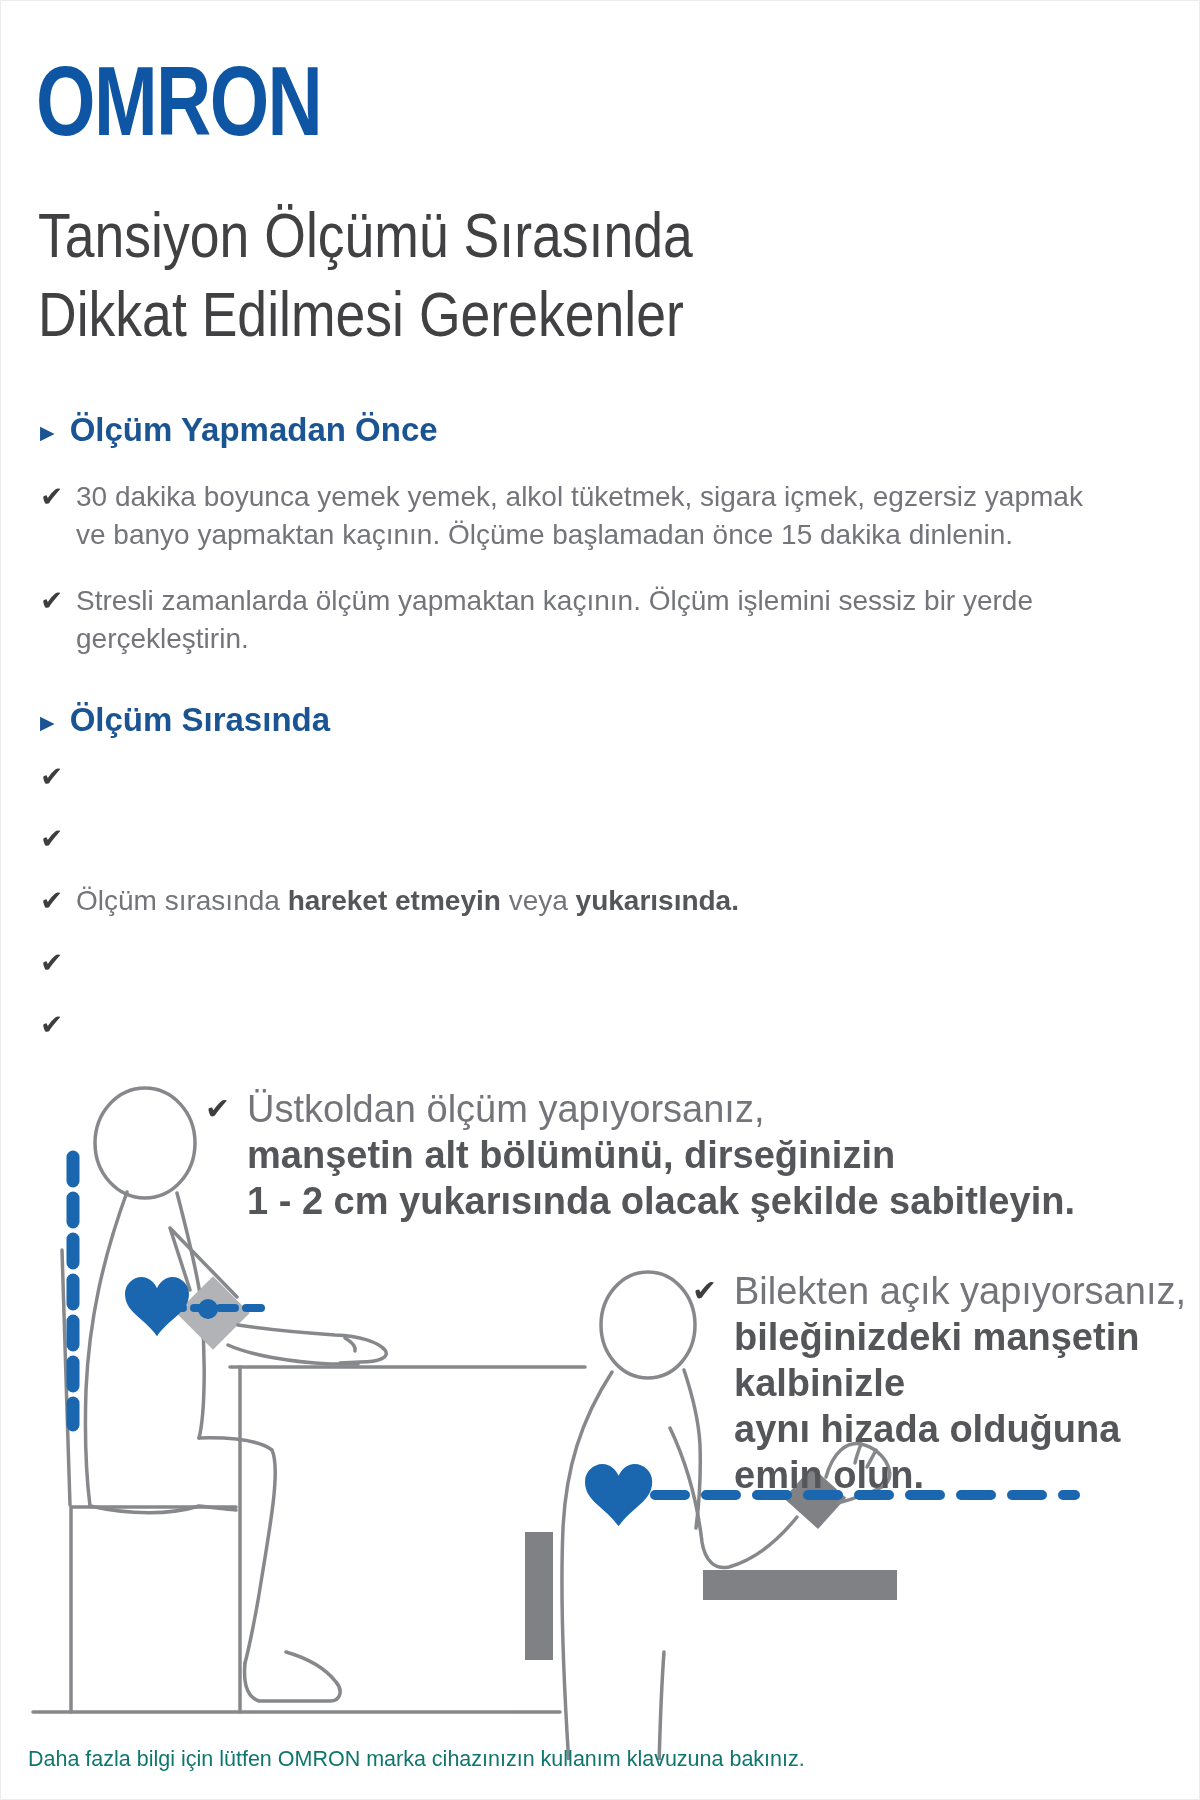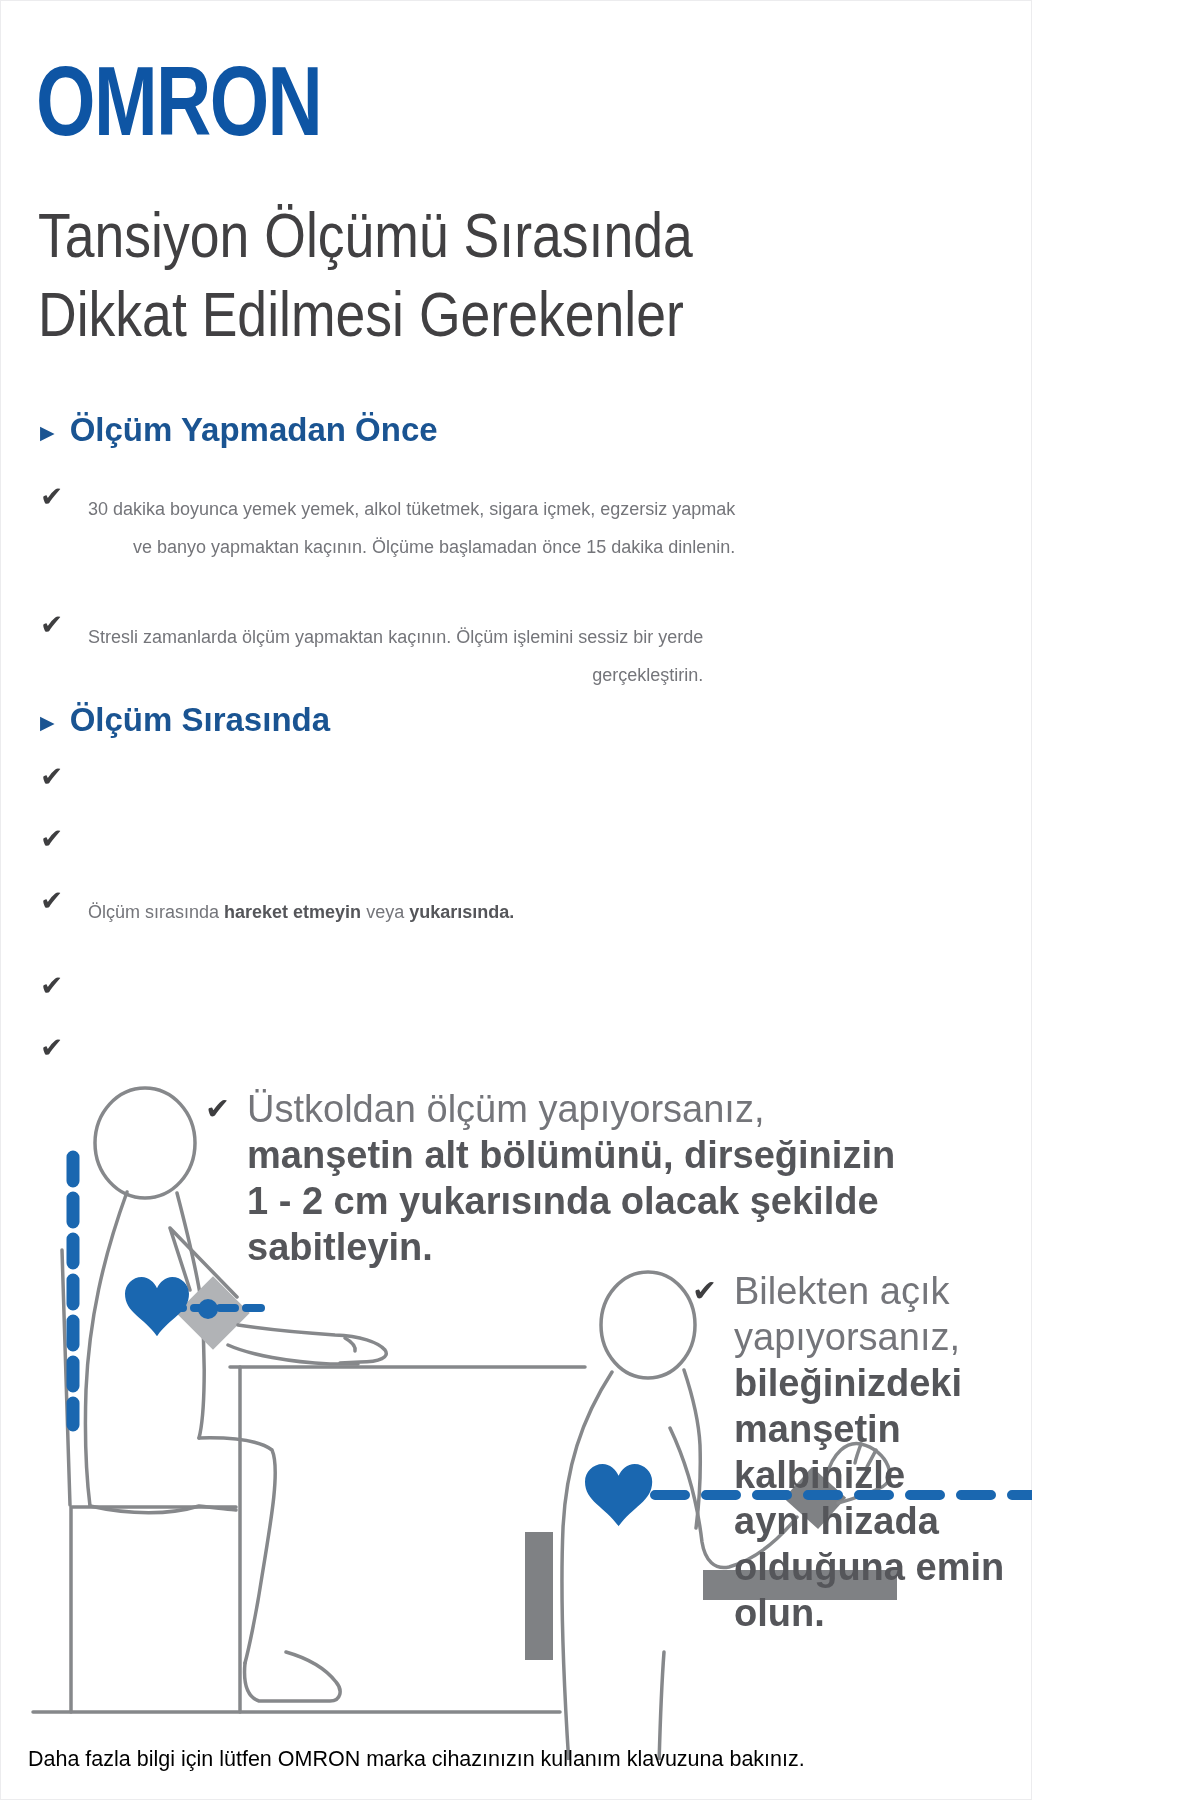--- a/index.html
+++ b/index.html
@@ -1,17 +1,17 @@
 <!DOCTYPE html>
 <html><head>
 <meta charset="utf-8">
 <style>
   html,body{margin:0;padding:0;background:#ffffff;}
   .page{
-    position:relative;width:1032px;height:1800px;background:#ffffff;overflow:hidden;
+    position:relative;width:1200px;height:1800px;background:#ffffff;overflow:hidden;
     font-family:"Liberation Sans","DejaVu Sans",sans-serif;
     box-shadow:inset 0 0 0 1px #ececee;
   }
   .logo{
     position:absolute;left:36px;top:52px;
     font-size:98px;font-weight:800;line-height:1;letter-spacing:-2px;
     color:#0e55a4;transform:scaleX(0.78);transform-origin:left top;
   }
   .title{
     position:absolute;left:38px;top:196px;margin:0;
@@ -25,30 +25,30 @@
   }
   .sec-head.h1{top:411px;}
   .sec-head.h2{top:701px;}
   .tri{font-size:19px;line-height:1;position:relative;top:2px;}
   .blist{position:absolute;left:40px;width:1130px;margin:0;padding:0;list-style:none;}
   .blist.l1{top:478px;}
   .blist.l2{top:758px;}
   .bullet{display:flex;margin:0 0 28px 0;}
   .l2 .bullet{margin-bottom:24px;}
   .check{flex:0 0 36px;font-size:28px;line-height:38px;color:#3e3e40;}
-  .btext{margin:12px;font-size:18px;line-height:38px;color:#74757a;white-space:pre-line;text-align:right;}
+  .btext{margin:0;font-size:28px;line-height:38px;color:#74757a;white-space:pre-line;}
   .l2 .btext{line-height:37px;}
   .b{font-weight:bold;color:#55565a;}
   .illus{position:absolute;left:0;top:1060px;width:1200px;height:700px;}
   .ann{position:absolute;display:flex;z-index:2;}
   .ann .check{flex:0 0 42px;font-size:30px;line-height:46px;}
   .ann-text{margin:0;font-size:38px;line-height:46px;color:#74757a;white-space:pre-line;}
   .ann1{left:205px;top:1086px;}
   .ann2{left:692px;top:1268px;}
-  .footer{position:absolute;left:28px;top:1747px;margin:0;font-size:21.5px;color:#000000;}
+  .footer{position:absolute;left:28px;top:1747px;margin:0;font-size:21.5px;color:#0f766e;}
 </style>
 </head>
 <body>
 
 <div class="page">
 
   <div class="logo">OMRON</div>
 
   <h1 class="title">
     <span class="t-line">Tansiyon Ölçümü Sırasında</span>

